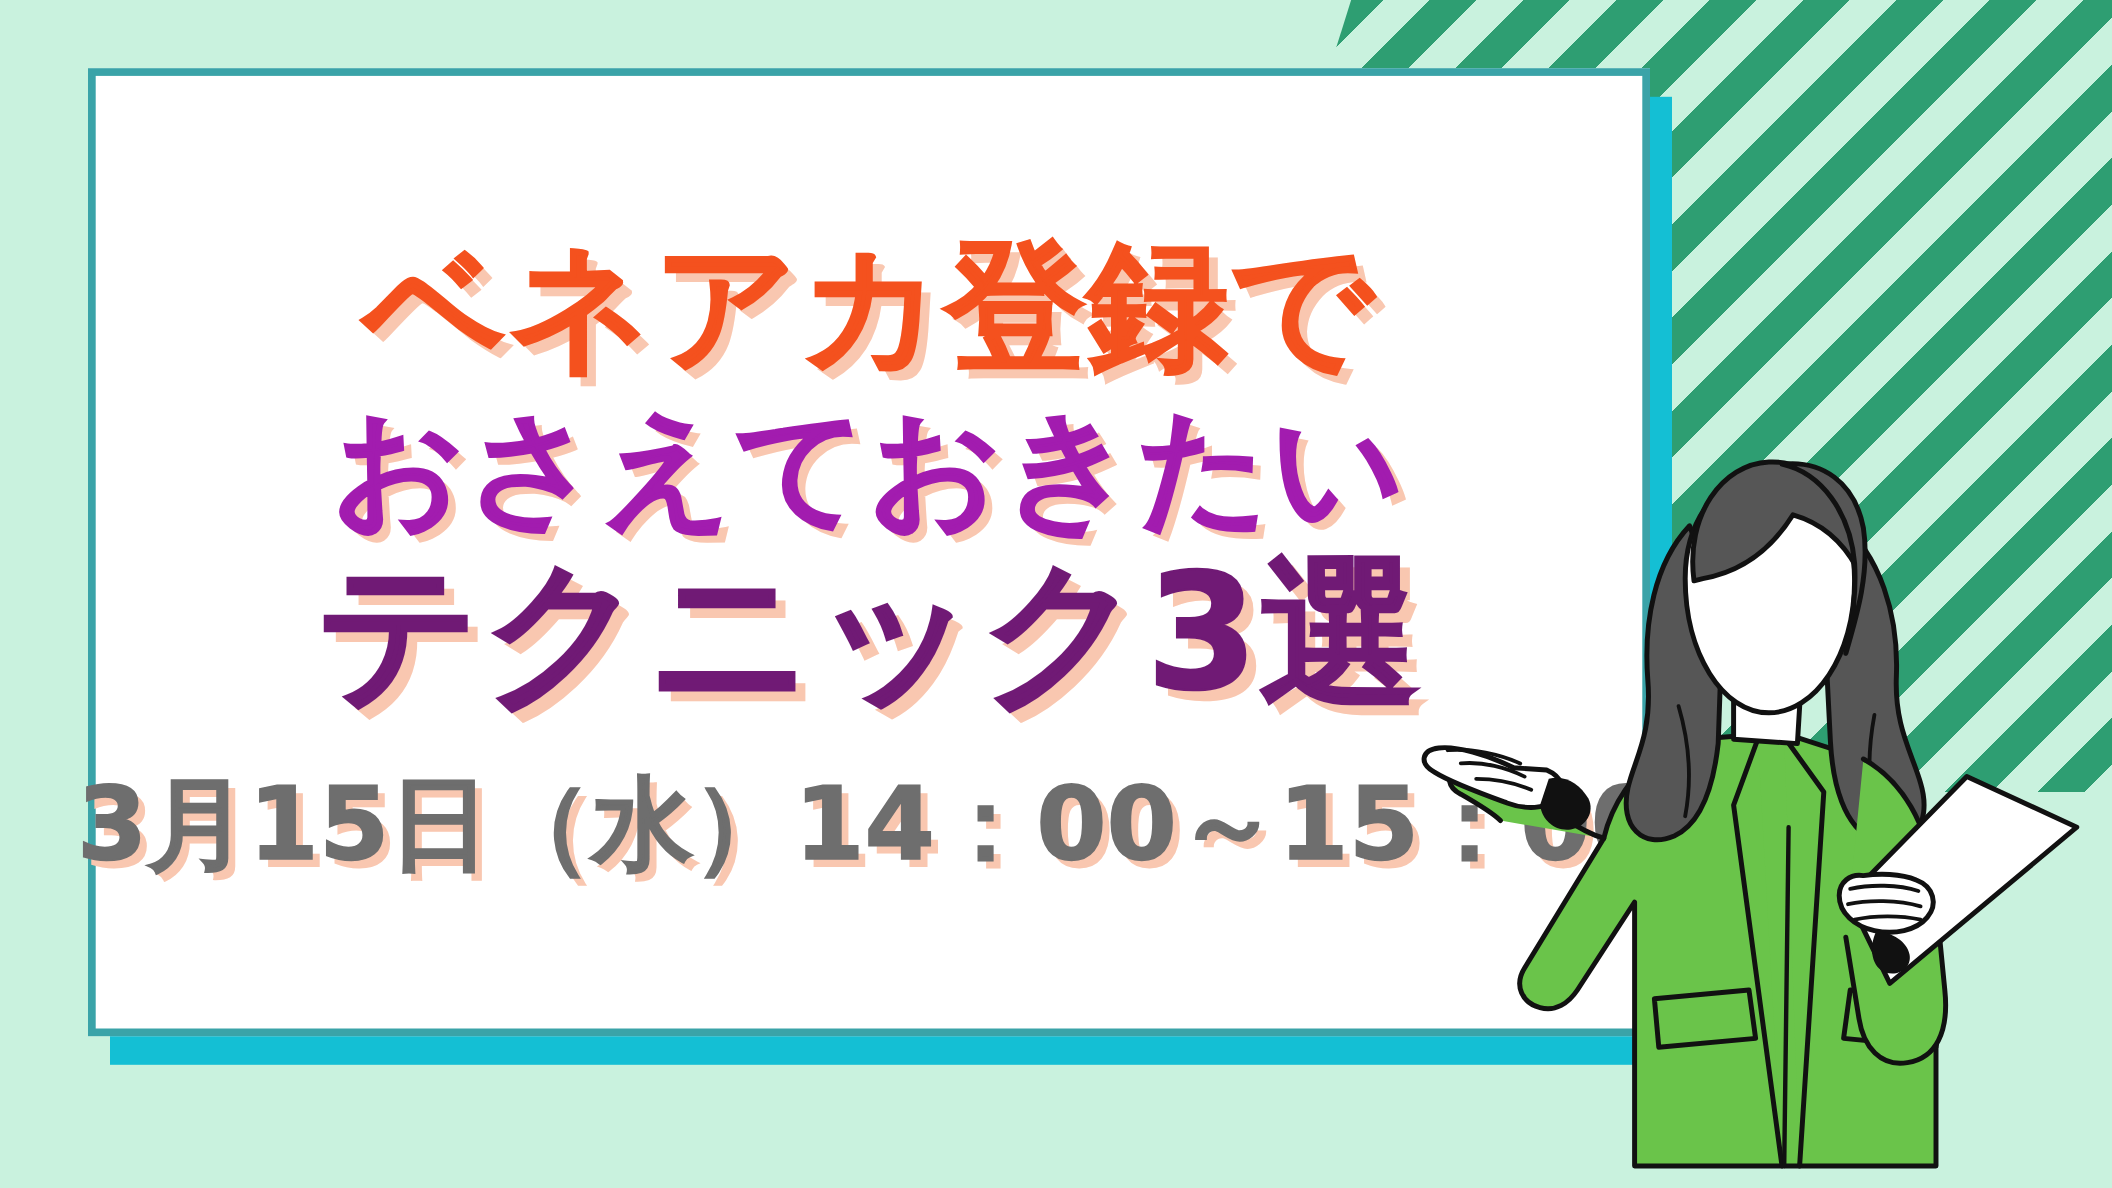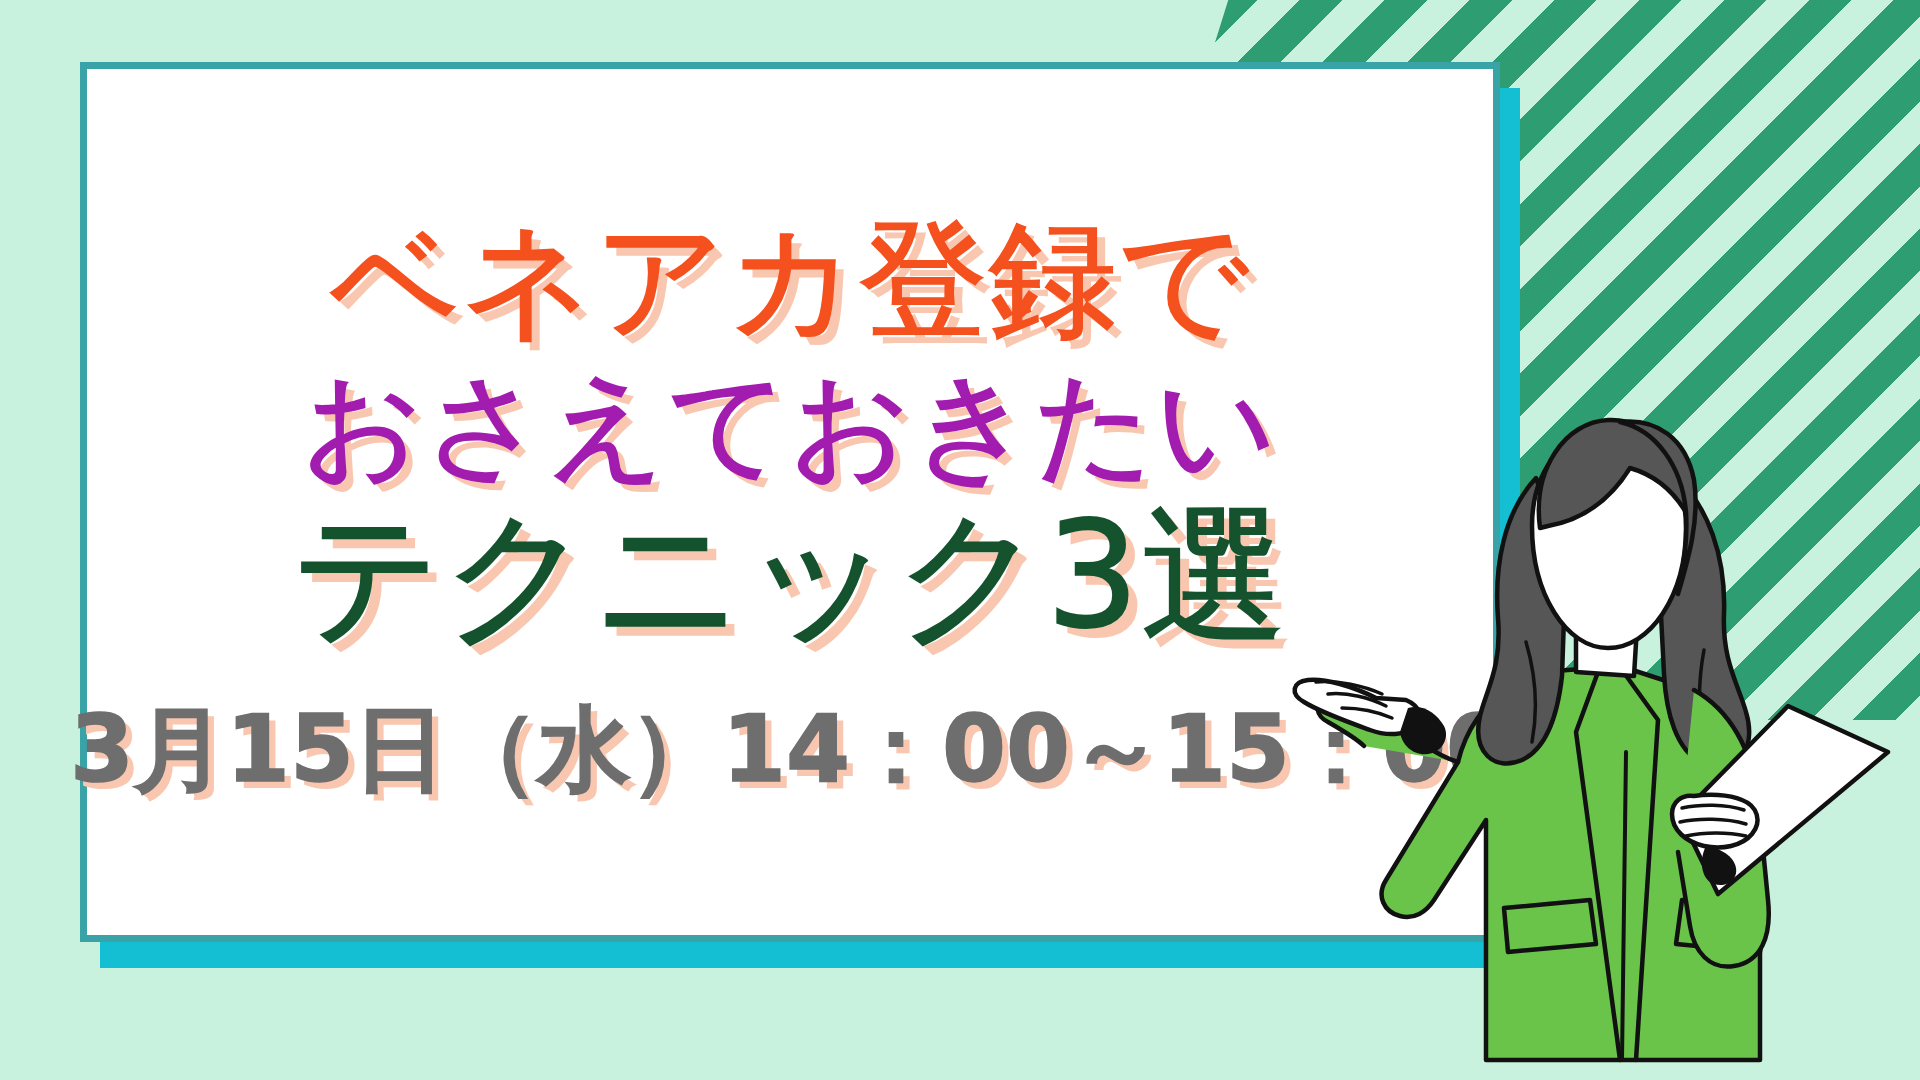--- a/index.html
+++ b/index.html
@@ -70,42 +70,42 @@
     width: 1420px;
     height: 880px;
     z-index: 4;
     display: flex;
     flex-direction: column;
     justify-content: center;
     align-items: center;
     pointer-events: none;
   }
   .line {
-    font-weight: 400;
+    font-weight: 700;
     letter-spacing: 0.01em;
     white-space: nowrap;
     line-height: 1.0;
     text-align: center;
     -webkit-text-stroke: 2px currentColor;
   }
   .l1 {
     color: #f4511e;
     font-size: 128px;
     margin-top: 8px;
     margin-bottom: 22px;
     text-shadow: 9px 9px 0 #f9c7b0;
   }
   .l2 {
     color: #a21caf;
     font-size: 118px;
     margin-bottom: 18px;
     text-shadow: 8px 8px 0 #f9c7b0;
   }
   .l3 {
-    color: #14532d;
+    color: #701a75;
     font-size: 146px;
     margin-bottom: 56px;
     text-shadow: 10px 10px 0 #f9c7b0;
   }
   .dateline {
     color: #6e6e6e;
     font-size: 92px;
     font-weight: 900;
     white-space: nowrap;
     line-height: 1.0;

